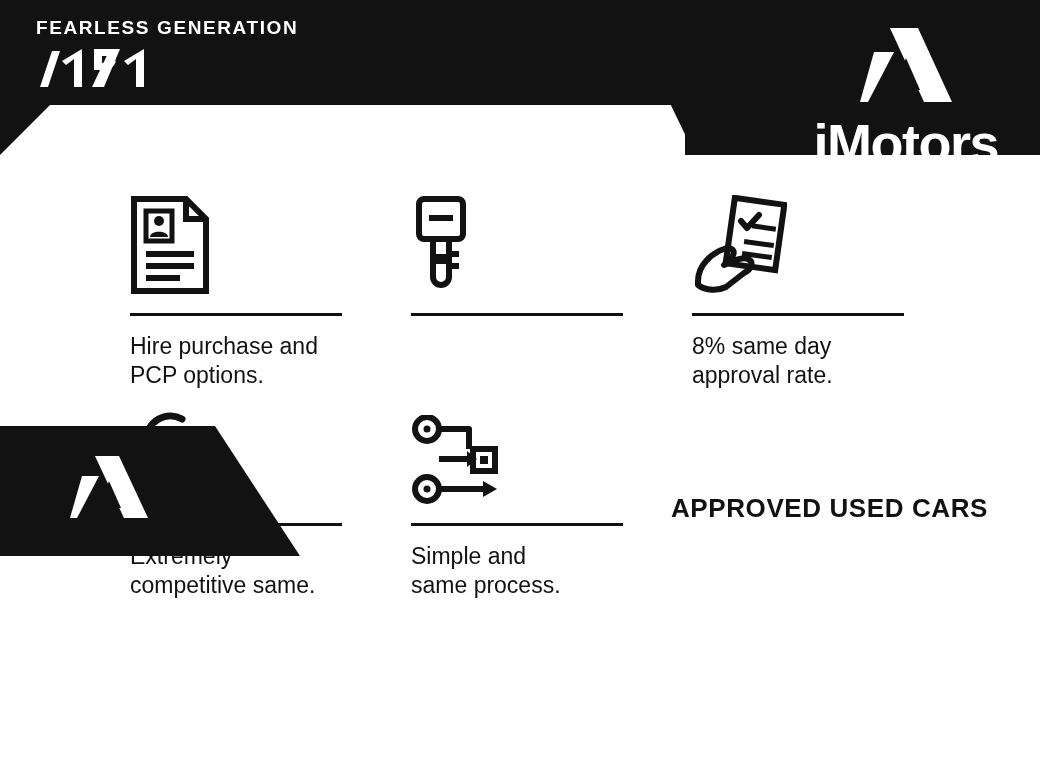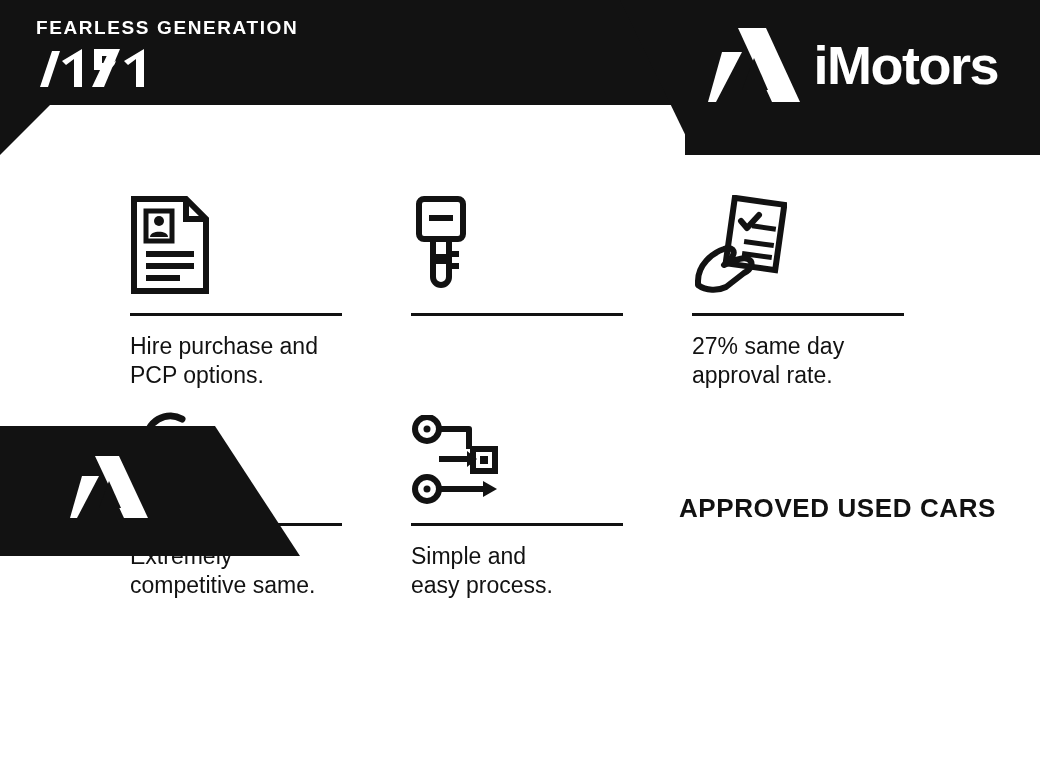--- a/index.html
+++ b/index.html
@@ -72,20 +72,21 @@
     position: relative;
   }
 
   .brand-wrap {
     position: absolute;
     top: 28px; right: 42px;
     z-index: 6;
     display: flex;
     align-items: center;
     gap: 14px;
+    flex-direction: column;
   }
   .brand-mark { width: 92px; height: 74px; }
   .brand-name {
     color: #ffffff;
     font-size: 54px;
     font-weight: bold;
     letter-spacing: -1.5px;
     line-height: 1;
   }
 
@@ -137,21 +138,21 @@
     border-bottom: 130px solid #121212;
     border-right: 85px solid transparent;
   }
   .footer-mark {
     position: absolute;
     left: 70px; bottom: 38px;
     width: 78px; height: 62px;
   }
   .footer-tagline {
     position: absolute;
-    right: 44px; bottom: 32px;
+    right: 52px; bottom: 32px;
     font-size: 26px;
     font-weight: bold;
     letter-spacing: 0.6px;
     color: #121212;
   }
 </style>
 </head>
 <body>
 
 <div class="page">
@@ -226,21 +227,21 @@
         <svg width="95" height="100" viewBox="0 0 95 100">
           <rect x="38" y="6" width="50" height="66" fill="none" stroke="#121212" stroke-width="6" transform="rotate(8 63 39)"></rect>
           <path d="M49,26 l6,7 l12,-13" fill="none" stroke="#121212" stroke-width="6" stroke-linecap="round" stroke-linejoin="round"></path>
           <rect x="60" y="30" width="24" height="5" fill="#121212" transform="rotate(8 72 32)"></rect>
           <rect x="52" y="46" width="30" height="5" fill="#121212" transform="rotate(8 67 48)"></rect>
           <rect x="50" y="58" width="30" height="5" fill="#121212" transform="rotate(8 65 60)"></rect>
           <path d="M6,86 C6,70 20,58 32,54 C40,51 44,56 40,62 L32,70 C44,64 52,62 56,64 C62,67 60,74 52,78 L34,92 C26,96 14,96 6,90 Z" fill="none" stroke="#121212" stroke-width="6" stroke-linejoin="round"></path>
         </svg>
       </div>
       <div class="cell-rule"></div>
-      <div class="cell-text">27% same day
+      <div class="cell-text">8% same day
 approval rate.</div>
     </div>
 
     <div class="cell">
       <div class="cell-icon">
         <svg width="95" height="100" viewBox="0 0 95 100">
           <path d="M52,14 a24,24 0 1 0 0,42" fill="none" stroke="#121212" stroke-width="7" stroke-linecap="round"></path>
           <rect x="8" y="26" width="44" height="6" fill="#121212"></rect>
           <rect x="8" y="40" width="44" height="6" fill="#121212"></rect>
           <path d="M4,96 h34 c16,0 26,-8 34,-16 c5,-5 -2,-12 -8,-8 l-14,9 h-16" fill="none" stroke="#121212" stroke-width="6" stroke-linejoin="round" stroke-linecap="round"></path>
@@ -263,21 +264,21 @@
           <rect x="69" y="41" width="8" height="8" fill="#121212"></rect>
           <path d="M28,14 h30 v20" fill="none" stroke="#121212" stroke-width="6" stroke-linejoin="round"></path>
           <path d="M28,44 h28" fill="none" stroke="#121212" stroke-width="6"></path>
           <path d="M28,74 h44" fill="none" stroke="#121212" stroke-width="6"></path>
           <polygon points="72,66 86,74 72,82" fill="#121212"></polygon>
           <polygon points="56,36 66,44 56,52" fill="#121212"></polygon>
         </svg>
       </div>
       <div class="cell-rule"></div>
       <div class="cell-text">Simple and
-easy process.</div>
+same process.</div>
     </div>
 
 
   </div>
 
   <div class="footer-shape">
     <div class="footer-block"></div>
     <div class="footer-diagonal"></div>
     <svg class="footer-mark" viewBox="0 0 78 62">
       <polygon points="25,0 49,0 78,62 54,62" fill="#ffffff"></polygon>

